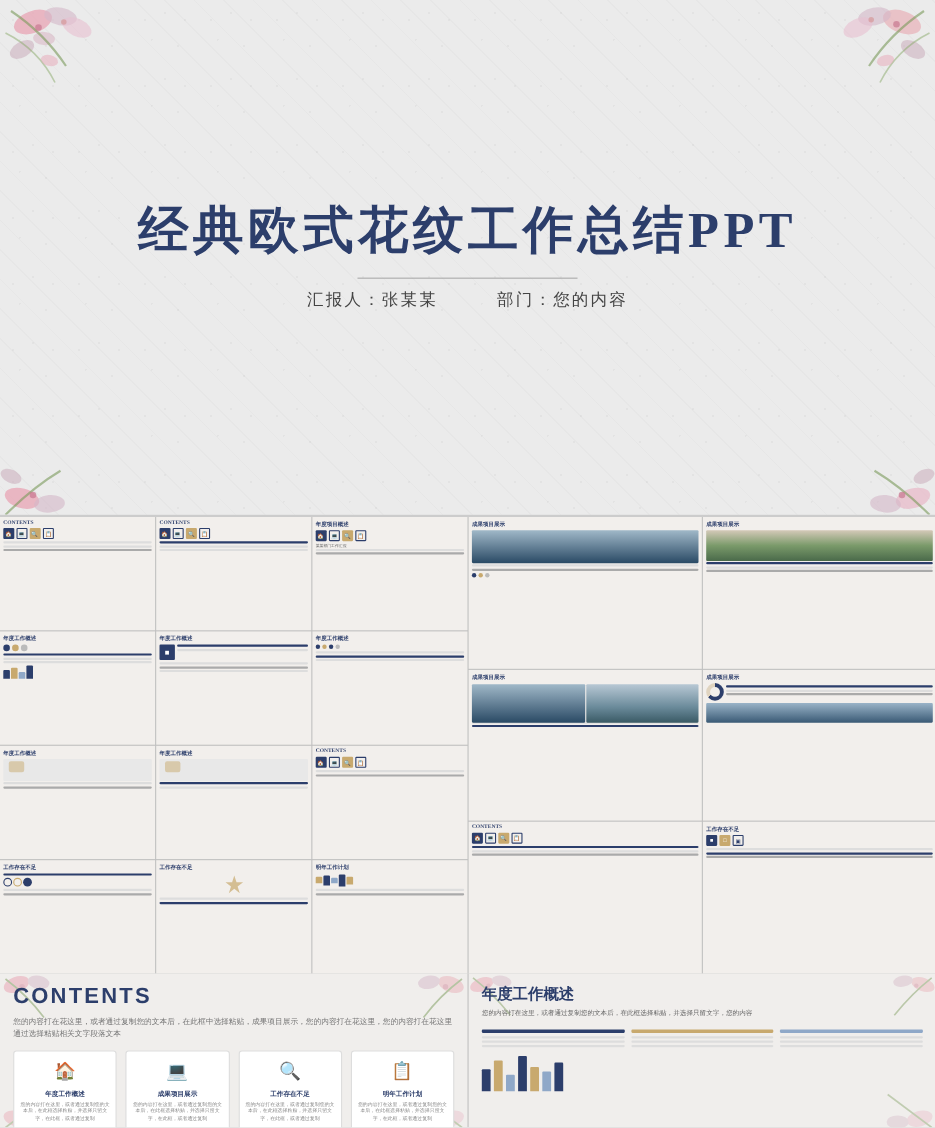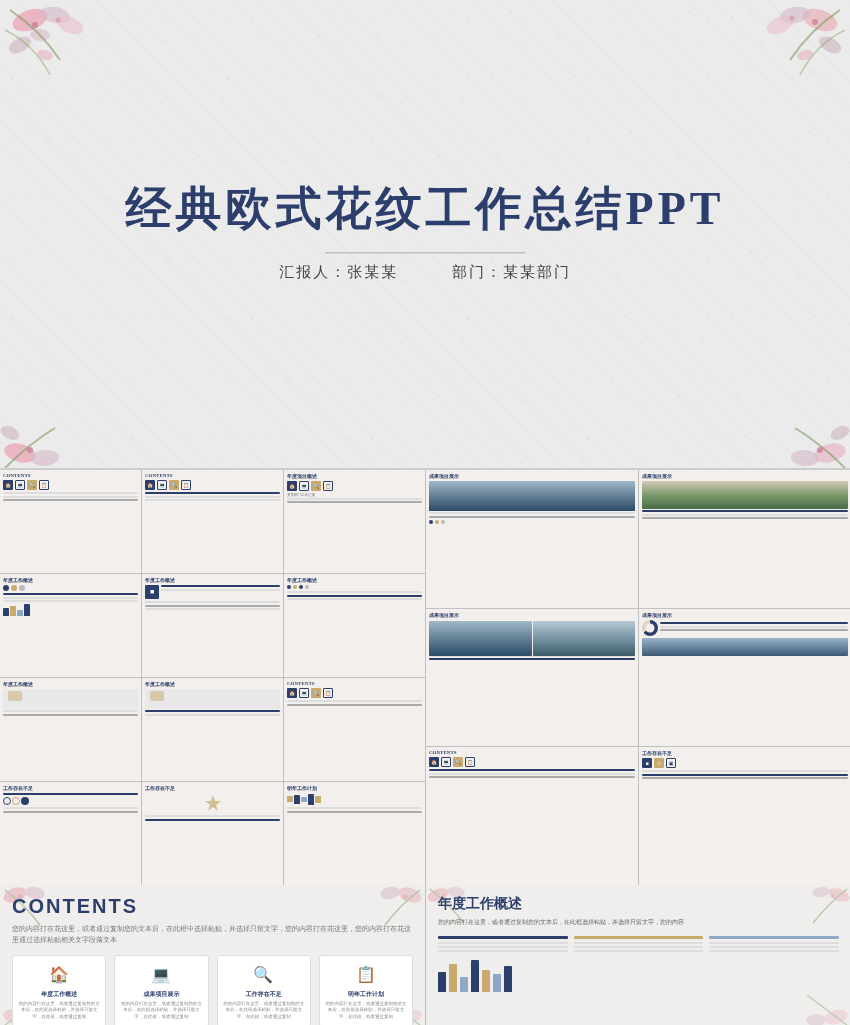--- a/index.html
+++ b/index.html
@@ -340,21 +340,21 @@
         <path d="M95 80 Q70 55 45 40" stroke="#7a9a5a" stroke-width="2" fill="none" opacity="0.6"></path>
         <circle cx="70" cy="62" r="3" fill="#c87890" opacity="0.7"></circle>
       </svg>
     </div>
 
     <div class="title-content">
       <div class="main-title">经典欧式花纹工作总结PPT</div>
       <div class="divider-line"></div>
       <div class="reporter-line">
         <span>汇报人：张某某</span>
-        <span>部门：某某部门</span>
+        <span>部门：您的内容</span>
       </div>
     </div>
   </div>
 
   <div style="display:grid; grid-template-columns: 425px 425px; gap:1px; background:#c0c0c0; flex:1;">
 
     <div style="display:grid; grid-template-columns: repeat(3, 1fr); grid-template-rows: repeat(4, 1fr); gap:1px; background:#c0c0c0;">
 
       <div class="micro-cell contents-mini">
         <div class="mc-title">CONTENTS</div>
@@ -588,21 +588,21 @@
         <path d="M5 50 Q25 35 45 20" stroke="#7a9a5a" stroke-width="1.5" fill="none"></path>
       </svg>
       <svg style="position:absolute;bottom:0;right:0;width:60px;height:50px;opacity:0.4;" viewBox="0 0 60 50">
         <ellipse cx="45" cy="42" rx="12" ry="7" fill="#e8b8c8" transform="rotate(-15 45 42)"></ellipse>
         <ellipse cx="25" cy="45" rx="10" ry="6" fill="#d4b8c8"></ellipse>
         <path d="M55 50 Q35 35 15 20" stroke="#7a9a5a" stroke-width="1.5" fill="none"></path>
       </svg>
 
       <div style="position:relative;z-index:1;">
         <div class="large-contents-title">CONTENTS</div>
-        <div class="large-contents-subtitle">您的内容打在花这里，或者通过复制您的文本后，在此框中选择粘贴，并选择只留文字，您的内容打在花这里，您的内容打在花这里通过选择粘贴相关文字段落文本</div>
+        <div class="large-contents-subtitle">您的内容打在花这里，或者通过复制您的文本后，在此框中选择粘贴，成果项目展示，您的内容打在花这里，您的内容打在花这里通过选择粘贴相关文字段落文本</div>
         <div class="large-icon-row">
           <div class="large-icon-card">
             <div class="icon-sym">🏠</div>
             <div class="card-title">年度工作概述</div>
             <div class="card-text">您的内容打在这里，或者通过复制您的文本后，在此框选择粘贴，并选择只留文字，在此框，或者通过复制</div>
           </div>
           <div class="large-icon-card">
             <div class="icon-sym">💻</div>
             <div class="card-title">成果项目展示</div>
             <div class="card-text">您的内容打在这里，或者通过复制您的文本后，在此框选择粘贴，并选择只留文字，在此框，或者通过复制</div>

